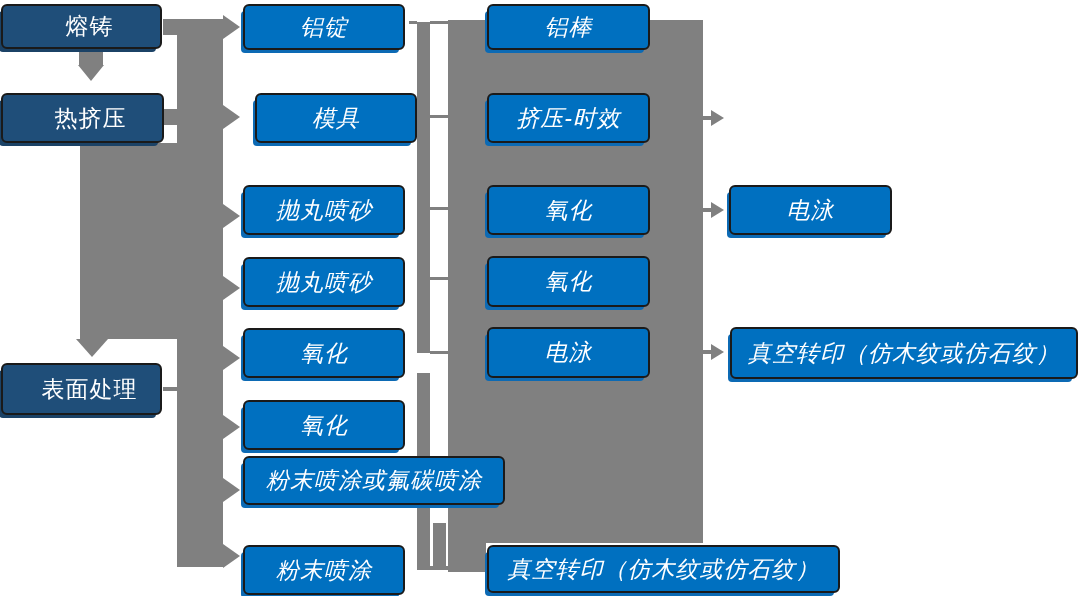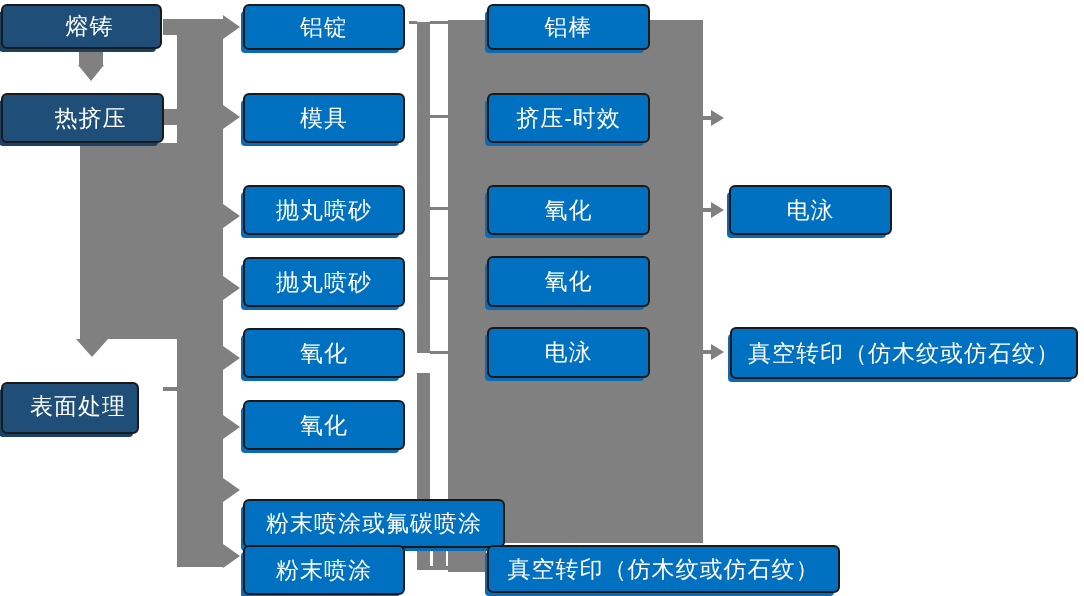--- a/index.html
+++ b/index.html
@@ -7,21 +7,21 @@
     position:relative;width:1084px;height:596px;background:#ffffff;overflow:hidden;
     font-family:"Liberation Sans","DejaVu Sans",sans-serif;
   }
   .node{
     position:absolute;display:flex;align-items:center;justify-content:center;
     color:#fff;font-size:23px;letter-spacing:1px;line-height:1;
     border:2px solid #1a1a1a;border-radius:6px;box-sizing:border-box;
     z-index:3;white-space:nowrap;
   }
   .dark{background:#1F4E79;box-shadow:-4px 5px 0 -2px #1b4266;padding-left:16px;}
-  .light{background:#0070C0;box-shadow:-4px 5px 0 -2px #0c6ab4;}
+  .light{background:#0070C0;box-shadow:-4px 5px 0 -2px #0c6ab4;font-style:italic;}
   .gray{position:absolute;background:#808080;z-index:1;}
   .arr-r{position:absolute;width:0;height:0;z-index:1;
     border-top:12px solid transparent;border-bottom:12px solid transparent;border-left:17px solid #808080;}
   .arr-r-sm{position:absolute;width:0;height:0;z-index:1;
     border-top:8px solid transparent;border-bottom:8px solid transparent;border-left:13px solid #808080;}
   .arr-d{position:absolute;width:0;height:0;z-index:1;
     border-left:16px solid transparent;border-right:16px solid transparent;border-top:18px solid #808080;}
   .arr-d-sm{position:absolute;width:0;height:0;z-index:1;
     border-left:13px solid transparent;border-right:13px solid transparent;border-top:16px solid #808080;}
 </style>
@@ -70,29 +70,29 @@
 
   <div class="gray" style="left:703px;top:116px;width:9px;height:4px;"></div>
   <div class="arr-r-sm" style="left:711px;top:110px;"></div>
   <div class="gray" style="left:703px;top:208px;width:9px;height:4px;"></div>
   <div class="arr-r-sm" style="left:711px;top:202px;"></div>
   <div class="gray" style="left:703px;top:350px;width:9px;height:4px;"></div>
   <div class="arr-r-sm" style="left:711px;top:344px;"></div>
 
   <div class="node dark" style="left:1px;top:4px;width:161px;height:45px;">熔铸</div>
   <div class="node dark" style="left:1px;top:93px;width:163px;height:50px;">热挤压</div>
-  <div class="node dark" style="left:1px;top:382px;width:138px;height:52px;font-family:Liberation Mono, monospace;">表面处理</div>
+  <div class="node dark" style="left:1px;top:363px;width:161px;height:52px;">表面处理</div>
 
   <div class="node light" style="left:243px;top:4px;width:162px;height:46px;">铝锭</div>
-  <div class="node light" style="left:243px;top:93px;width:162px;height:50px;">模具</div>
+  <div class="node light" style="left:255px;top:93px;width:162px;height:50px;">模具</div>
   <div class="node light" style="left:243px;top:185px;width:162px;height:50px;">抛丸喷砂</div>
   <div class="node light" style="left:243px;top:257px;width:162px;height:50px;">抛丸喷砂</div>
   <div class="node light" style="left:243px;top:328px;width:162px;height:50px;">氧化</div>
   <div class="node light" style="left:243px;top:400px;width:162px;height:50px;">氧化</div>
-  <div class="node light" style="left:243px;top:499px;width:262px;height:49px;">粉末喷涂或氟碳喷涂</div>
+  <div class="node light" style="left:243px;top:456px;width:262px;height:49px;">粉末喷涂或氟碳喷涂</div>
   <div class="node light" style="left:243px;top:545px;width:162px;height:50px;">粉末喷涂</div>
 
   <div class="node light" style="left:487px;top:93px;width:163px;height:50px;">挤压-时效</div>
   <div class="node light" style="left:487px;top:4px;width:163px;height:46px;">铝棒</div>
   <div class="node light" style="left:487px;top:185px;width:163px;height:50px;">氧化</div>
   <div class="node light" style="left:487px;top:256px;width:163px;height:51px;">氧化</div>
   <div class="node light" style="left:487px;top:327px;width:163px;height:51px;">电泳</div>
 
   <div class="node light" style="left:729px;top:185px;width:163px;height:50px;">电泳</div>
   <div class="node light" style="left:730px;top:327px;width:348px;height:52px;">真空转印（仿木纹或仿石纹）</div>

